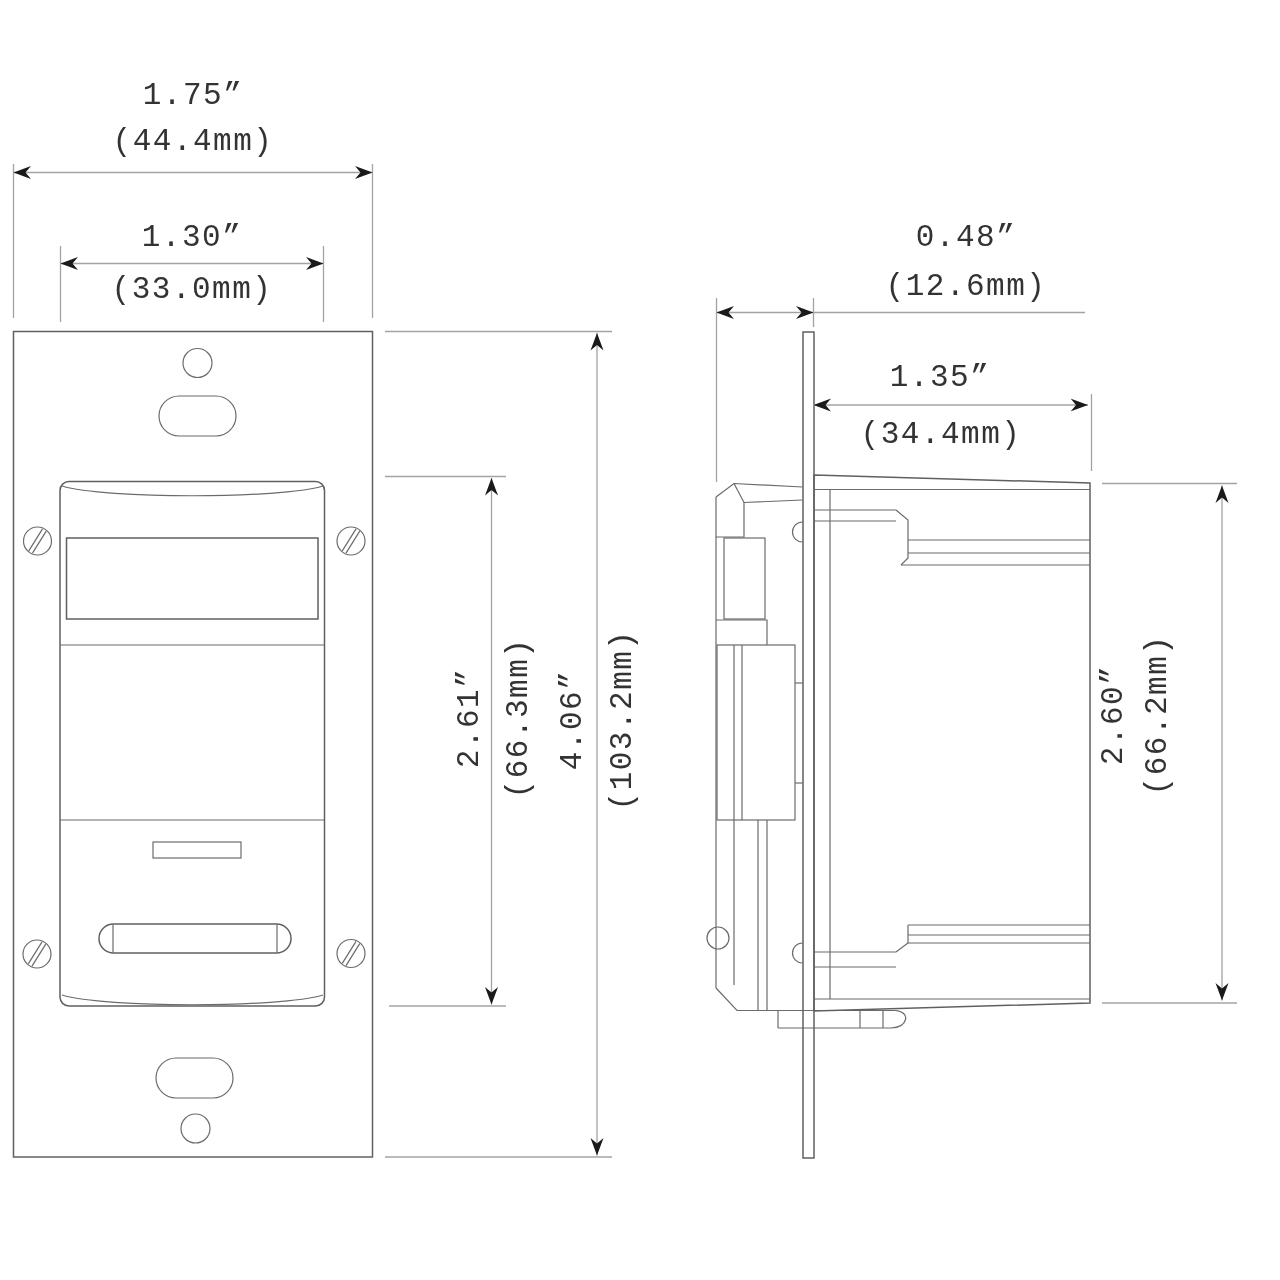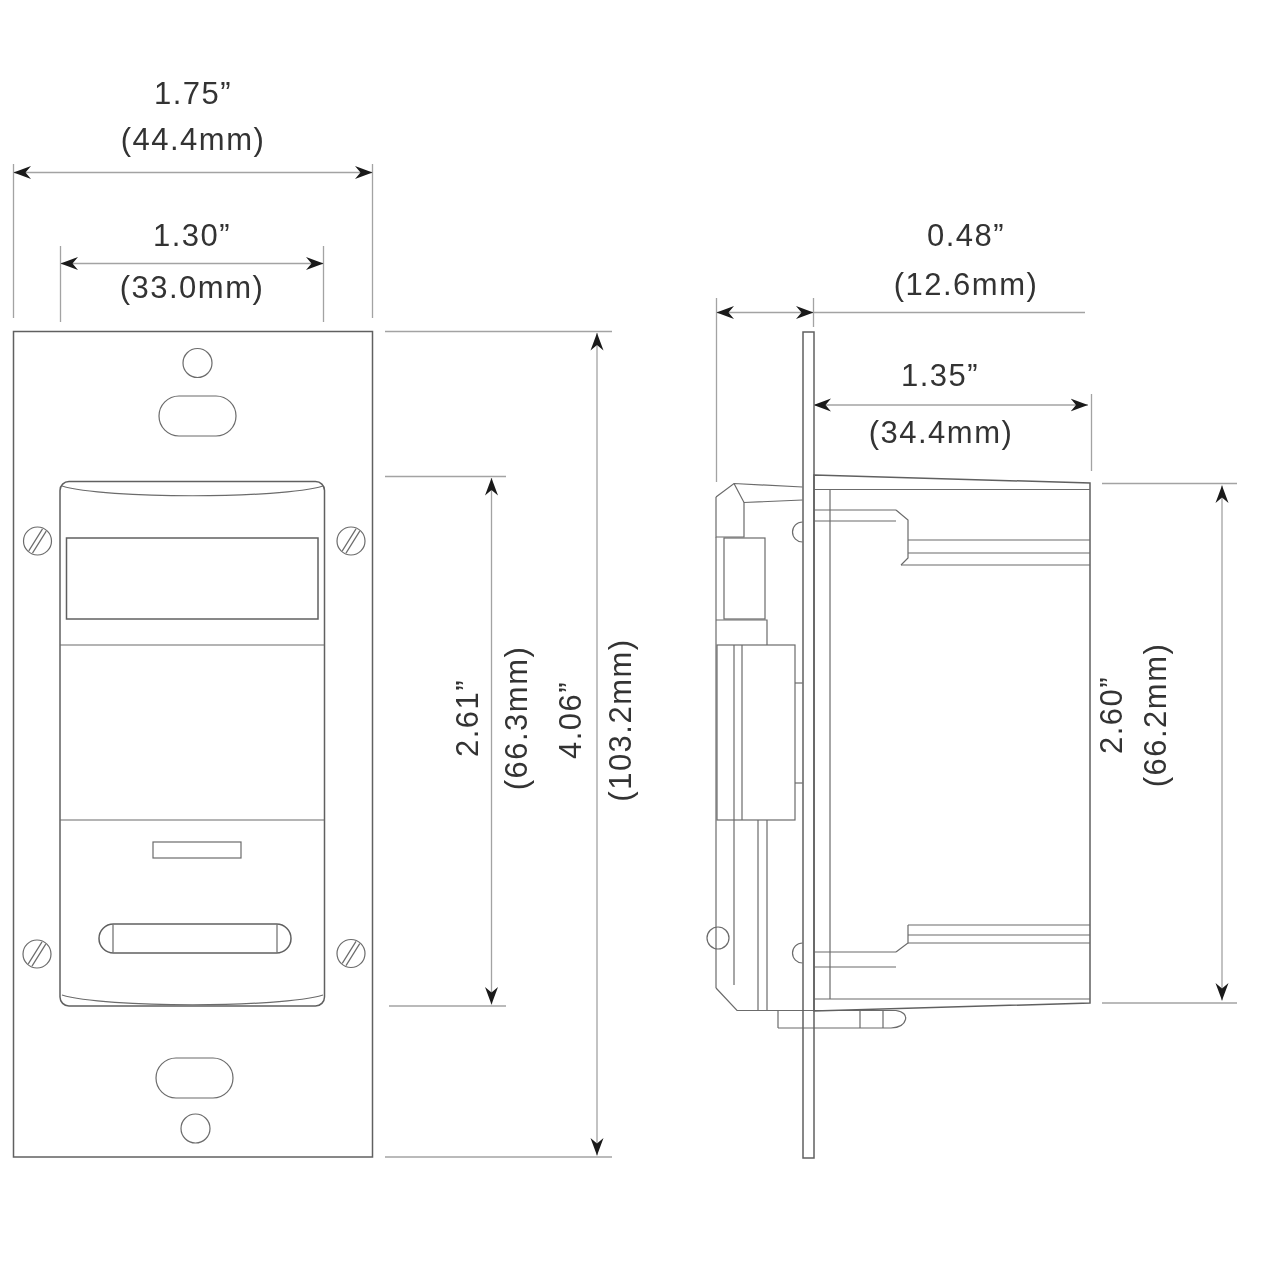--- a/index.html
+++ b/index.html
@@ -1,17 +1,17 @@
 <!DOCTYPE html>
 <html><head>
 <meta charset="utf-8">
 <style>
   html,body{margin:0;padding:0;background:#ffffff;}
   #stage{position:relative;width:1280px;height:1280px;background:#ffffff;overflow:hidden;
-         font-family:Liberation Sans, sans-serif;}
+         font-family:Liberation Mono, monospace;}
   svg{position:absolute;left:0;top:0;}
   .obj{stroke:#606060;stroke-width:1.5;fill:none;}
   .obj-thin{stroke:#6b6b6b;stroke-width:1.2;fill:none;}
   .dim{stroke:#a3a3a3;stroke-width:1.3;fill:none;}
   .dimtext{fill:#333333;font-size:31px;letter-spacing:1.5px;}
 </style>
 </head>
 <body>
 
 <div id="stage">

